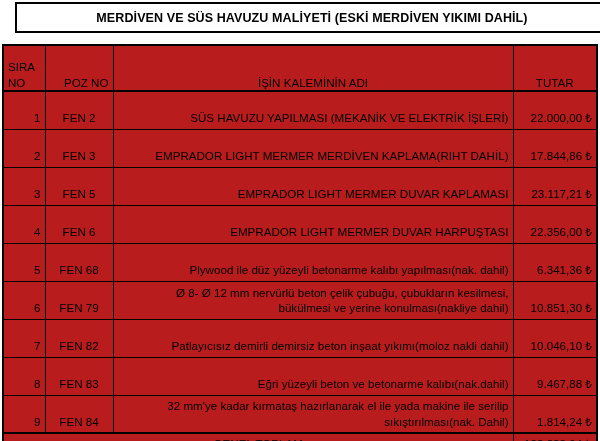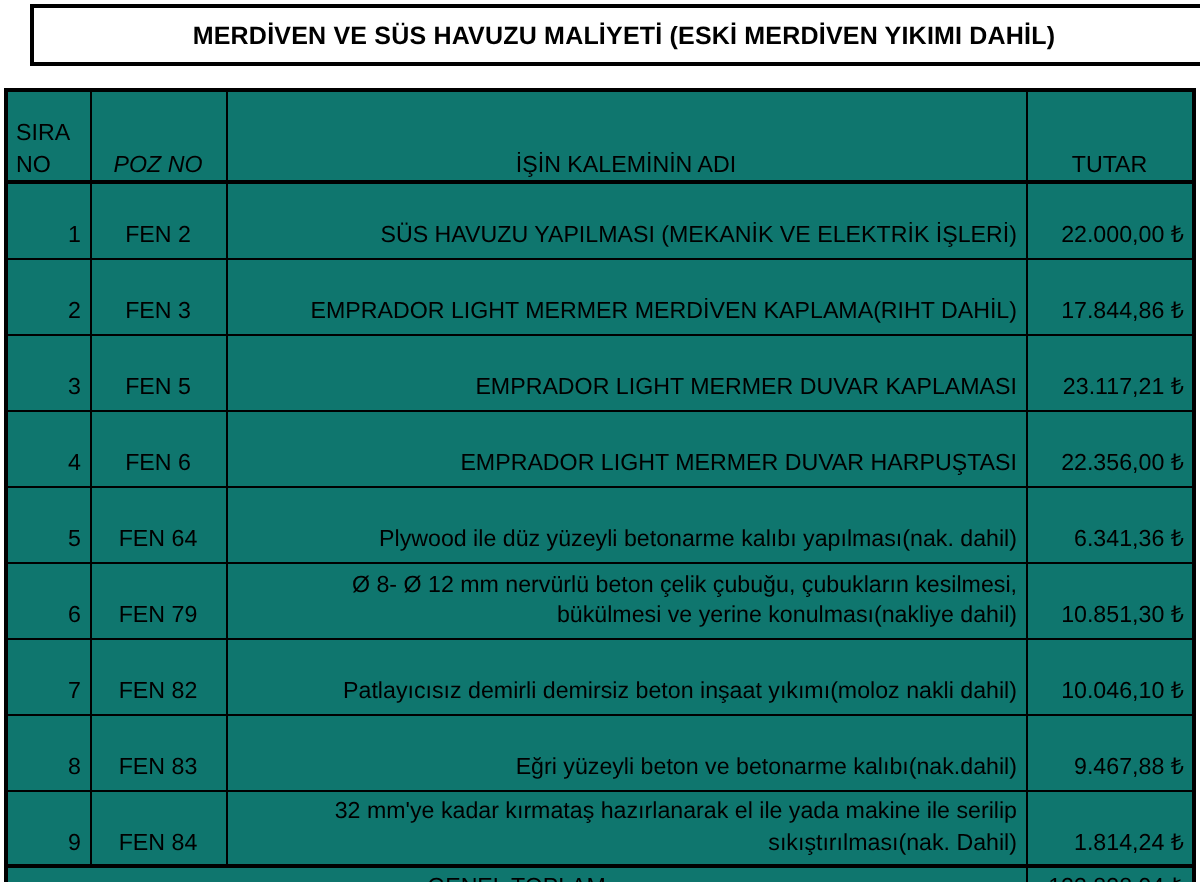--- a/index.html
+++ b/index.html
@@ -56,21 +56,21 @@
   }
   table.cost-table td,
   table.cost-table th {
     border: 1px solid #000;
     box-sizing: border-box;
     padding: 0 4px;
     font-size: 11.6px;
     font-weight: normal;
     vertical-align: bottom;
     line-height: 1.32;
-    background: #0f766e;
+    background: #b91c1c;
   }
 
   
   table.cost-table {
     border: 2px solid #000;
   }
 
   col.c-sira { width: 42px; }
   col.c-poz  { width: 68px; }
   col.c-ad   { width: 400px; }
@@ -82,23 +82,22 @@
     vertical-align: bottom;
     padding-bottom: 3px;
     border-bottom: 2px solid #000 !important;
   }
   .hdr-sira {
     text-align: left;
     line-height: 1.45;
     padding-left: 3px;
   }
   .hdr-poz {
-    text-align: center;
+    text-align: right;
     padding-left: 4px;
-    font-style: italic;
   }
   .hdr-ad {
     text-align: center;
   }
   .hdr-tutar {
     text-align: center;
     padding-left: 5px;
   }
 
   tbody tr.item-row td {
@@ -214,21 +213,21 @@
         <td class="sira">4</td>
         <td class="poz">FEN 6</td>
         <td class="ad">
           <span class="two-line">EMPRADOR LIGHT MERMER DUVAR HARPUŞTASI</span>
         </td>
         <td class="tutar">22.356,00 ₺</td>
       </tr>
 
       <tr class="item-row">
         <td class="sira">5</td>
-        <td class="poz">FEN 64</td>
+        <td class="poz">FEN 68</td>
         <td class="ad">
           <span class="two-line">Plywood ile düz yüzeyli betonarme kalıbı yapılması(nak. dahil)</span>
         </td>
         <td class="tutar">6.341,36 ₺</td>
       </tr>
 
       <tr class="item-row tall">
         <td class="sira">6</td>
         <td class="poz">FEN 79</td>
         <td class="ad">

